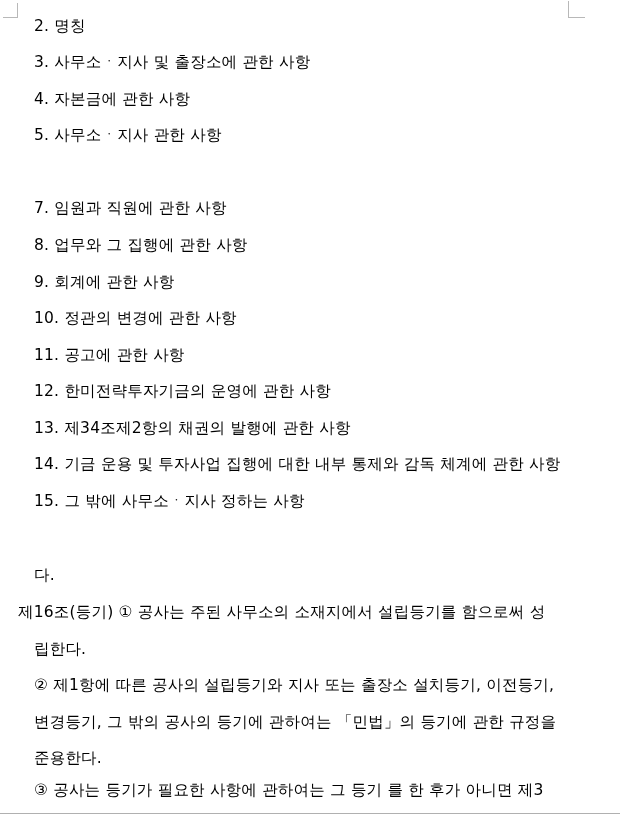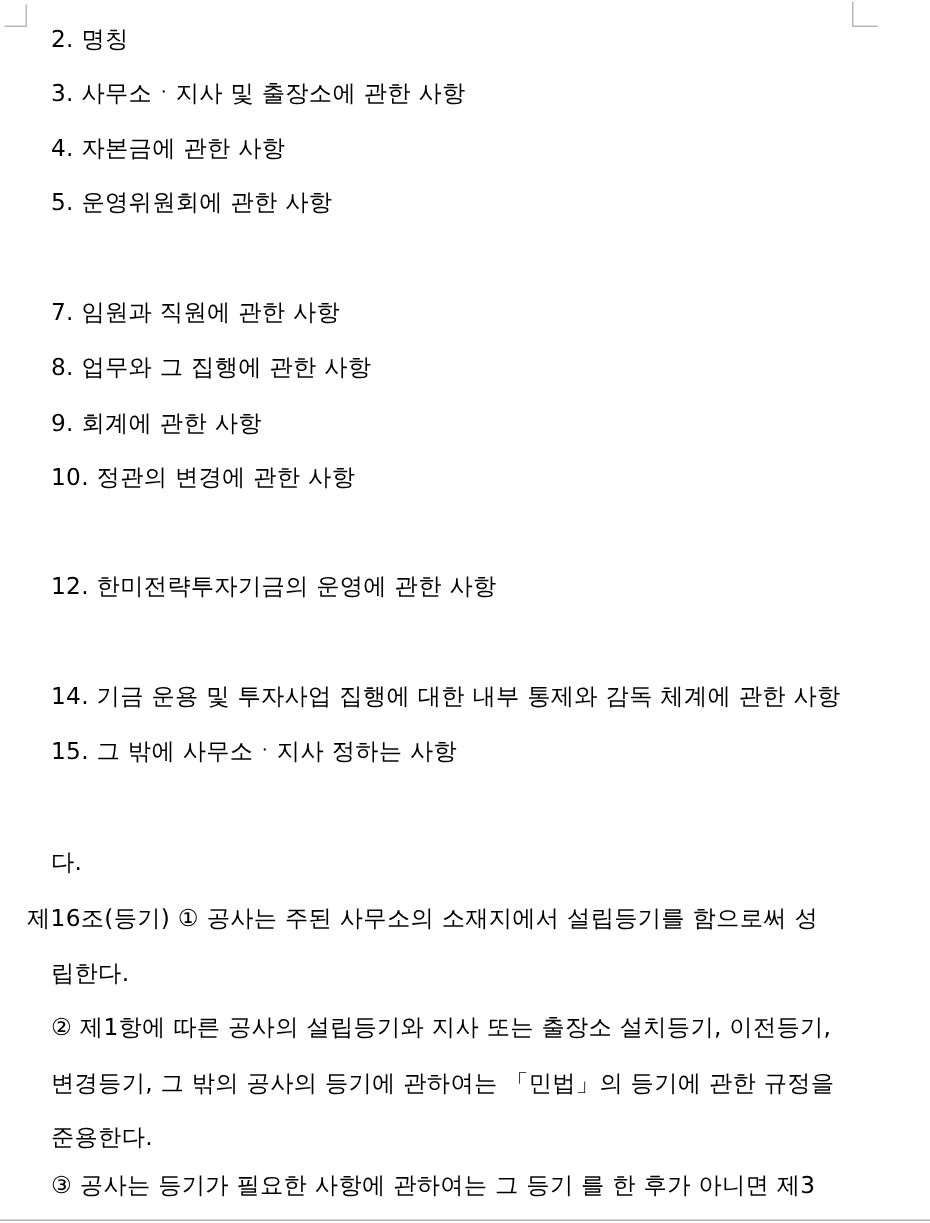--- a/index.html
+++ b/index.html
@@ -64,26 +64,28 @@
 </head>
 <body>
 
 <div class="page">
   <div class="corner-mark corner-left"></div>
   <div class="corner-mark corner-right"></div>
 
   <div class="line indent" style="top:16px"><span>2.</span> <span>명칭</span></div>
   <div class="line indent" style="top:52px"><span>3.</span> <span>사무소ㆍ지사 및 출장소에 관한 사항</span></div>
   <div class="line indent" style="top:89px"><span>4.</span> <span>자본금에 관한 사항</span></div>
-  <div class="line indent" style="top:125px"><span>5.</span> <span>운영위원회에 관한 사항</span></div>
+  <div class="line indent" style="top:125px"><span>5.</span> <span>사무소ㆍ지사 관한 사항</span></div>
   <div class="line indent" style="top:198px"><span>7.</span> <span>임원과 직원에 관한 사항</span></div>
   <div class="line indent" style="top:235px"><span>8.</span> <span>업무와 그 집행에 관한 사항</span></div>
   <div class="line indent" style="top:272px"><span>9.</span> <span>회계에 관한 사항</span></div>
   <div class="line indent" style="top:308px"><span>10.</span> <span>정관의 변경에 관한 사항</span></div>
+  <div class="line indent" style="top:345px"><span>11.</span> <span>공고에 관한 사항</span></div>
   <div class="line indent" style="top:381px"><span>12.</span> <span>한미전략투자기금의 운영에 관한 사항</span></div>
+  <div class="line indent" style="top:418px"><span>13.</span> <span>제34조제2항의 채권의 발행에 관한 사항</span></div>
   <div class="line indent" style="top:454px"><span>14.</span> <span>기금 운용 및 투자사업 집행에 대한 내부 통제와 감독 체계에 관한 사항</span></div>
   <div class="line indent" style="top:491px"><span>15.</span> <span>그 밖에 사무소ㆍ지사 정하는 사항</span></div>
 
   <div class="line indent" style="top:565px">다.</div>
 
   <div class="line article" style="top:602px">제16조(등기) ① 공사는 주된 사무소의 소재지에서 설립등기를 함으로써 성</div>
   <div class="line indent" style="top:639px">립한다.</div>
 
   <div class="line indent" style="top:675px">② 제1항에 따른 공사의 설립등기와 지사 또는 출장소 설치등기, 이전등기,</div>
   <div class="line indent" style="top:712px">변경등기, 그 밖의 공사의 등기에 관하여는 「민법」의 등기에 관한 규정을</div>

